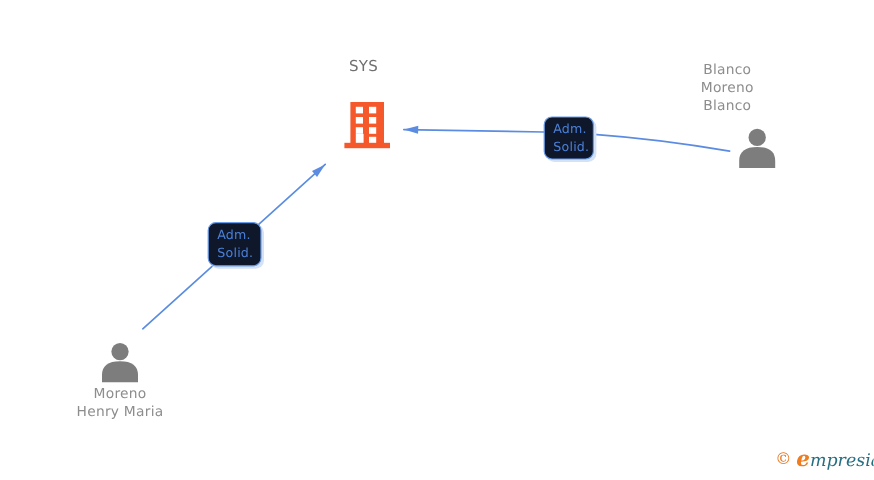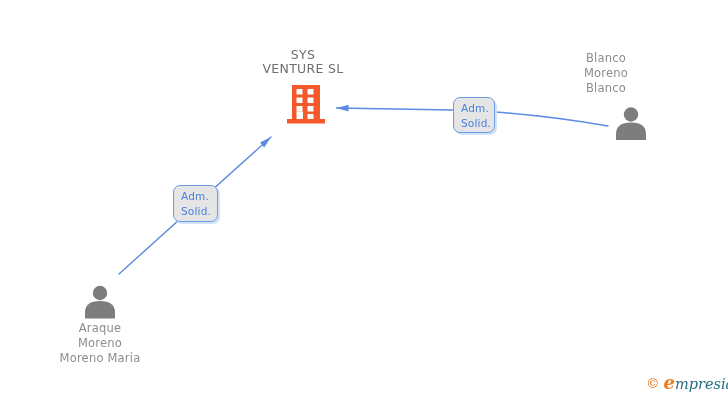--- a/index.html
+++ b/index.html
@@ -25,21 +25,21 @@
     position:absolute;z-index:2;
     text-align:center;
     color:#6f6f6f;
     font-size:12.5px;line-height:14px;
     letter-spacing:0.3px;
     cursor:pointer;
   }
   .edge-label{
     position:absolute;z-index:3;
     box-sizing:border-box;
-    background:#e5e5e5;
+    background:#0f172a;
     border:1.5px solid #6b9ce8;
     border-radius:7px;
     box-shadow:2px 2px 0 #d4e2f7;
     color:#4a80d8;
     font-size:10.5px;line-height:14.5px;
     padding:3px 0 0 7px;
     letter-spacing:0.2px;
   }
   .edge-label .line{white-space:nowrap;}
   .brand{
@@ -96,33 +96,31 @@
     </g>
 
     <g>
       <circle cx="100" cy="293" r="7.2" fill="#7d7d7d"></circle>
       <path d="M85,318.5 L85,312.5 Q85,301 100,301 Q115,301 115,312.5 L115,318.5 Z" fill="#7d7d7d"></path>
     </g>
   </svg>
 
   <div class="company-title" style="left:233px;top:48px;width:140px;">
     <div>SYS</div>
-    <div>VENTURE SL</div>
   </div>
 
   <div class="node-label" style="left:536px;top:51px;width:140px;">
     <div>Blanco</div>
     <div>Moreno</div>
     <div>Blanco</div>
   </div>
 
   <div class="node-label" style="left:30px;top:321px;width:140px;">
-    <div>Araque</div>
     <div>Moreno</div>
-    <div>Moreno Maria</div>
+    <div>Henry Maria</div>
   </div>
 
   <div class="edge-label" style="left:453px;top:97px;width:42px;height:36px;">
     <div class="line">Adm.</div>
     <div class="line">Solid.</div>
   </div>
 
   <div class="edge-label" style="left:173px;top:185px;width:45px;height:37px;">
     <div class="line">Adm.</div>
     <div class="line">Solid.</div>

